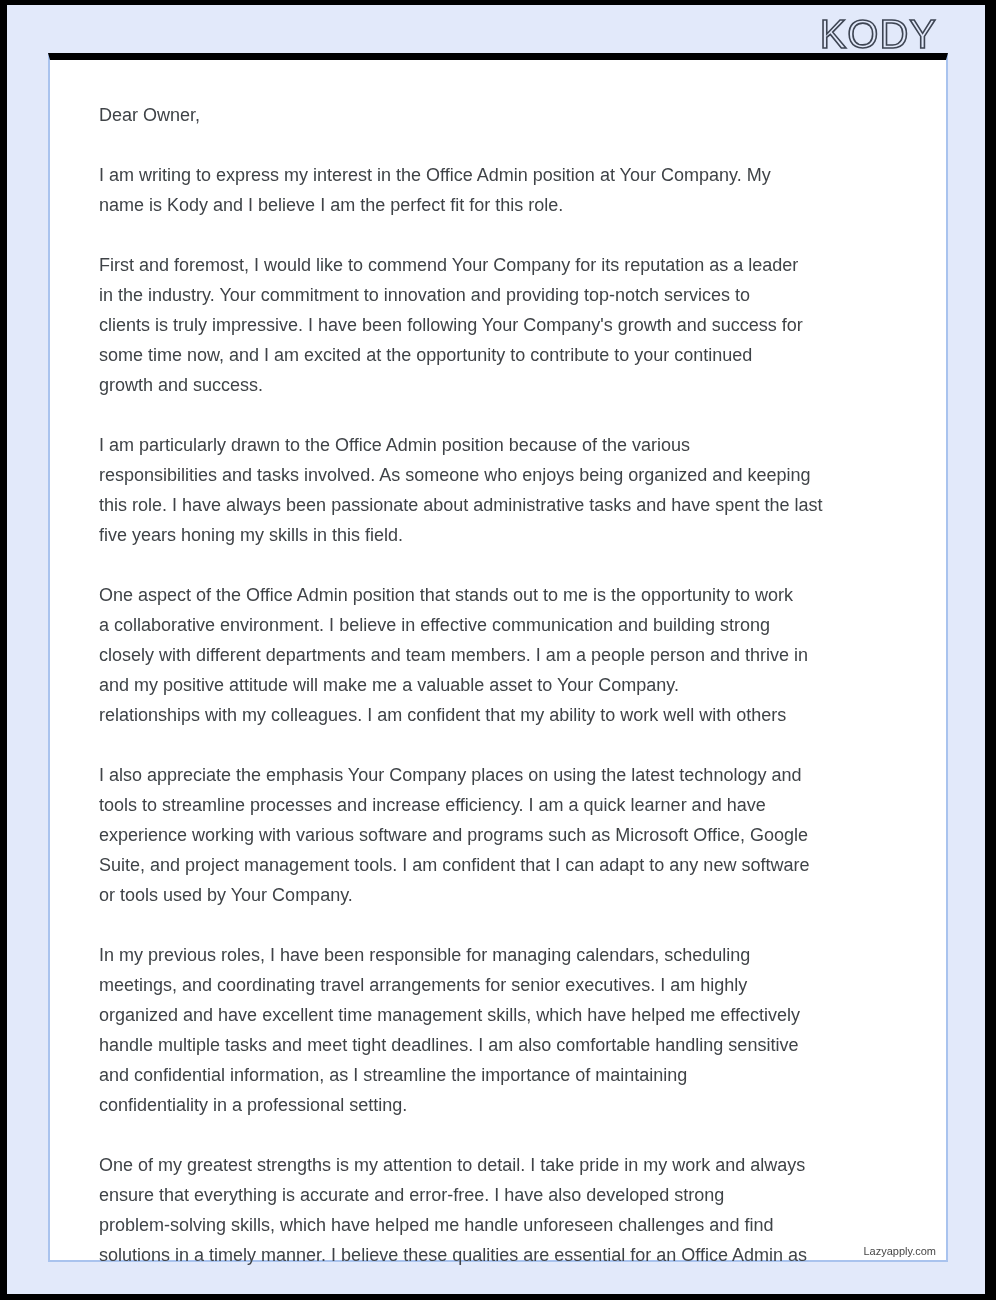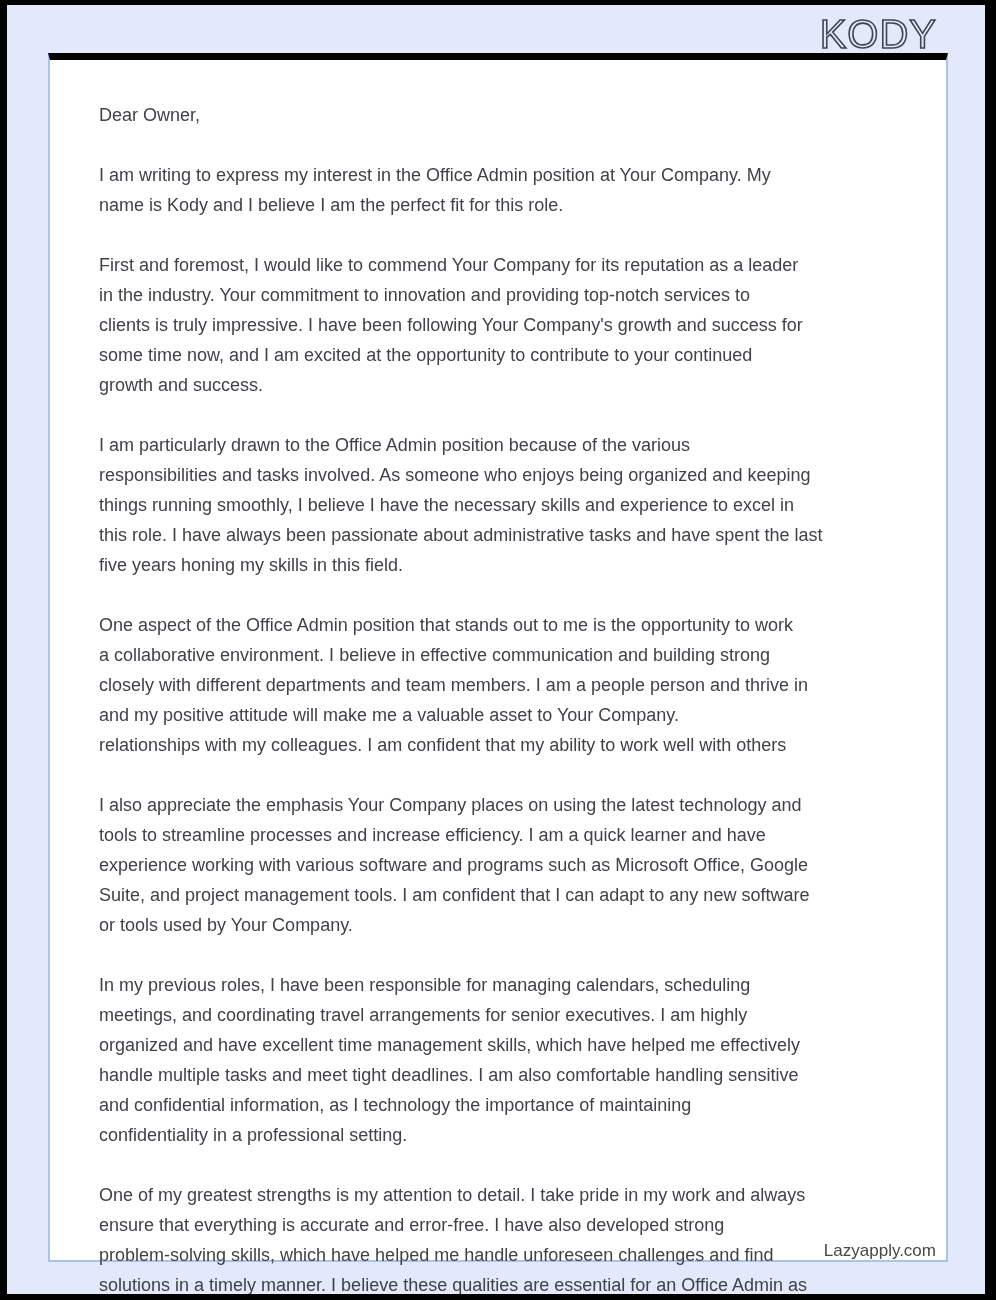--- a/index.html
+++ b/index.html
@@ -54,21 +54,21 @@
     font-size: 18px;
     line-height: 30px;
     color: var(--text, #3f4347);
   }
   .para { margin: 0 0 30px 0; }
   .line { white-space: nowrap; }
   .watermark {
     position: absolute;
     right: 10px;
     bottom: 1px;
-    font-size: 17px;
+    font-size: 11px;
     line-height: 16px;
     color: var(--watermark_text, #474747);
     background: var(--page_bg, #ffffff);
     padding-left: 2px;
   }
 </style>
 </head>
 <body>
 
 <div class="frame">
@@ -95,21 +95,20 @@
         <div class="line">in the industry. Your commitment to innovation and providing top-notch services to</div>
         <div class="line">clients is truly impressive. I have been following Your Company's growth and success for</div>
         <div class="line">some time now, and I am excited at the opportunity to contribute to your continued</div>
         <div class="line">growth and success.</div>
       <p></p>
 
       <p class="para">
         </p>
         <div class="line">I am particularly drawn to the Office Admin position because of the various</div>
         <div class="line">responsibilities and tasks involved. As someone who enjoys being organized and keeping</div>
-        <div class="line">things running smoothly, I believe I have the necessary skills and experience to excel in</div>
         <div class="line">this role. I have always been passionate about administrative tasks and have spent the last</div>
         <div class="line">five years honing my skills in this field.</div>
       <p></p>
 
       <p class="para">
         </p>
         <div class="line">One aspect of the Office Admin position that stands out to me is the opportunity to work</div>
         <div class="line">a collaborative environment. I believe in effective communication and building strong</div>
         <div class="line">closely with different departments and team members. I am a people person and thrive in</div>
         <div class="line">and my positive attitude will make me a valuable asset to Your Company.</div>
@@ -124,21 +123,21 @@
         <div class="line">Suite, and project management tools. I am confident that I can adapt to any new software</div>
         <div class="line">or tools used by Your Company.</div>
       <p></p>
 
       <p class="para">
         </p>
         <div class="line">In my previous roles, I have been responsible for managing calendars, scheduling</div>
         <div class="line">meetings, and coordinating travel arrangements for senior executives. I am highly</div>
         <div class="line">organized and have excellent time management skills, which have helped me effectively</div>
         <div class="line">handle multiple tasks and meet tight deadlines. I am also comfortable handling sensitive</div>
-        <div class="line">and confidential information, as I technology the importance of maintaining</div>
+        <div class="line">and confidential information, as I streamline the importance of maintaining</div>
         <div class="line">confidentiality in a professional setting.</div>
       <p></p>
 
       <p class="para">
         </p>
         <div class="line">One of my greatest strengths is my attention to detail. I take pride in my work and always</div>
         <div class="line">ensure that everything is accurate and error-free. I have also developed strong</div>
         <div class="line">problem-solving skills, which have helped me handle unforeseen challenges and find</div>
         <div class="line">solutions in a timely manner. I believe these qualities are essential for an Office Admin as</div>
       <p></p>

